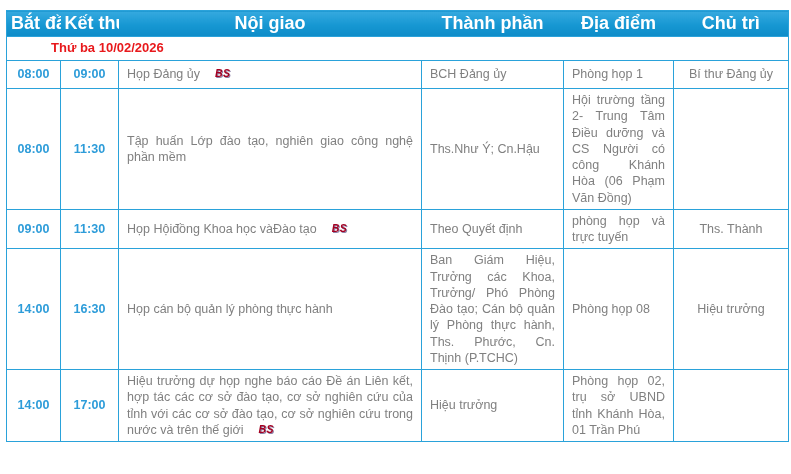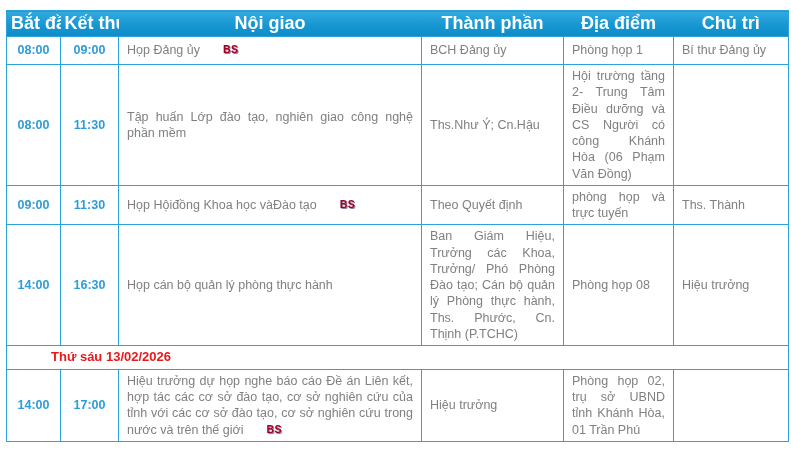--- a/index.html
+++ b/index.html
@@ -43,30 +43,31 @@
     white-space: nowrap;
   }
   td.time {
     color: #2d9cd9;
     font-weight: bold;
     text-align: center;
     font-size: 12.5px;
     padding: 3px 2px;
   }
   td.content, td.part, td.loc { text-align: justify; }
-  td.chair { text-align: left; }
+  td.chair { text-align: center; }
   .bs-badge {
     display: inline-block;
     color: #a50021;
     font-weight: 800;
     font-size: 10.5px;
     letter-spacing: 0.5px;
-    margin-left: 23px;
+    margin-left: 15px;
     text-shadow: 1px 1px 0 rgba(46, 26, 94, 0.55);
     vertical-align: 1px;
+    font-style: italic;
   }
 </style>
 </head>
 <body>
 
 <div class="page">
   <table class="schedule">
     <colgroup>
       <col style="width:54px">
         <col style="width:58px">
@@ -80,20 +81,23 @@
         <th>Bắt đầu</th>
         <th>Kết thúc</th>
         <th>Nội giao</th>
         <th>Thành phần</th>
         <th>Địa điểm</th>
         <th>Chủ trì</th>
       </tr>
     </thead>
     <tbody>
 
+      <tr class="day-row" style="height:24px">
+        <td colspan="6">Thứ ba 10/02/2026</td>
+      </tr>
       <tr style="height:28px">
         <td class="time">08:00</td>
         <td class="time">09:00</td>
         <td class="content"><span>Họp Đảng ủy</span><span class="bs-badge">BS</span></td>
         <td class="part">BCH Đảng ủy</td>
         <td class="loc">Phòng họp 1</td>
         <td class="chair">Bí thư Đảng ủy</td>
       </tr>
       <tr style="height:82px">
         <td class="time">08:00</td>
@@ -114,23 +118,20 @@
 
       <tr style="height:87px">
         <td class="time">14:00</td>
         <td class="time">16:30</td>
         <td class="content"><span>Họp cán bộ quản lý phòng thực hành</span></td>
         <td class="part">Ban Giám Hiệu, Trưởng các Khoa, Trưởng/ Phó Phòng Đào tạo; Cán bộ quản lý Phòng thực hành, Ths. Phước, Cn. Thịnh (P.TCHC)</td>
         <td class="loc">Phòng họp 08</td>
         <td class="chair">Hiệu trưởng</td>
       </tr>
 
-      <tr class="day-row" style="height:23px">
-        <td colspan="6">Thứ sáu 13/02/2026</td>
-      </tr>
       <tr style="height:62px">
         <td class="time">14:00</td>
         <td class="time">17:00</td>
         <td class="content"><span>Hiệu trưởng dự họp nghe báo cáo Đề án Liên kết, hợp tác các cơ sở đào tạo, cơ sở nghiên cứu của tỉnh với các cơ sở đào tạo, cơ sở nghiên cứu trong nước và trên thế giới</span><span class="bs-badge">BS</span></td>
         <td class="part">Hiệu trưởng</td>
         <td class="loc">Phòng họp 02, trụ sở UBND tỉnh Khánh Hòa, 01 Trần Phú</td>
         <td class="chair"></td>
       </tr>
 
     </tbody>

